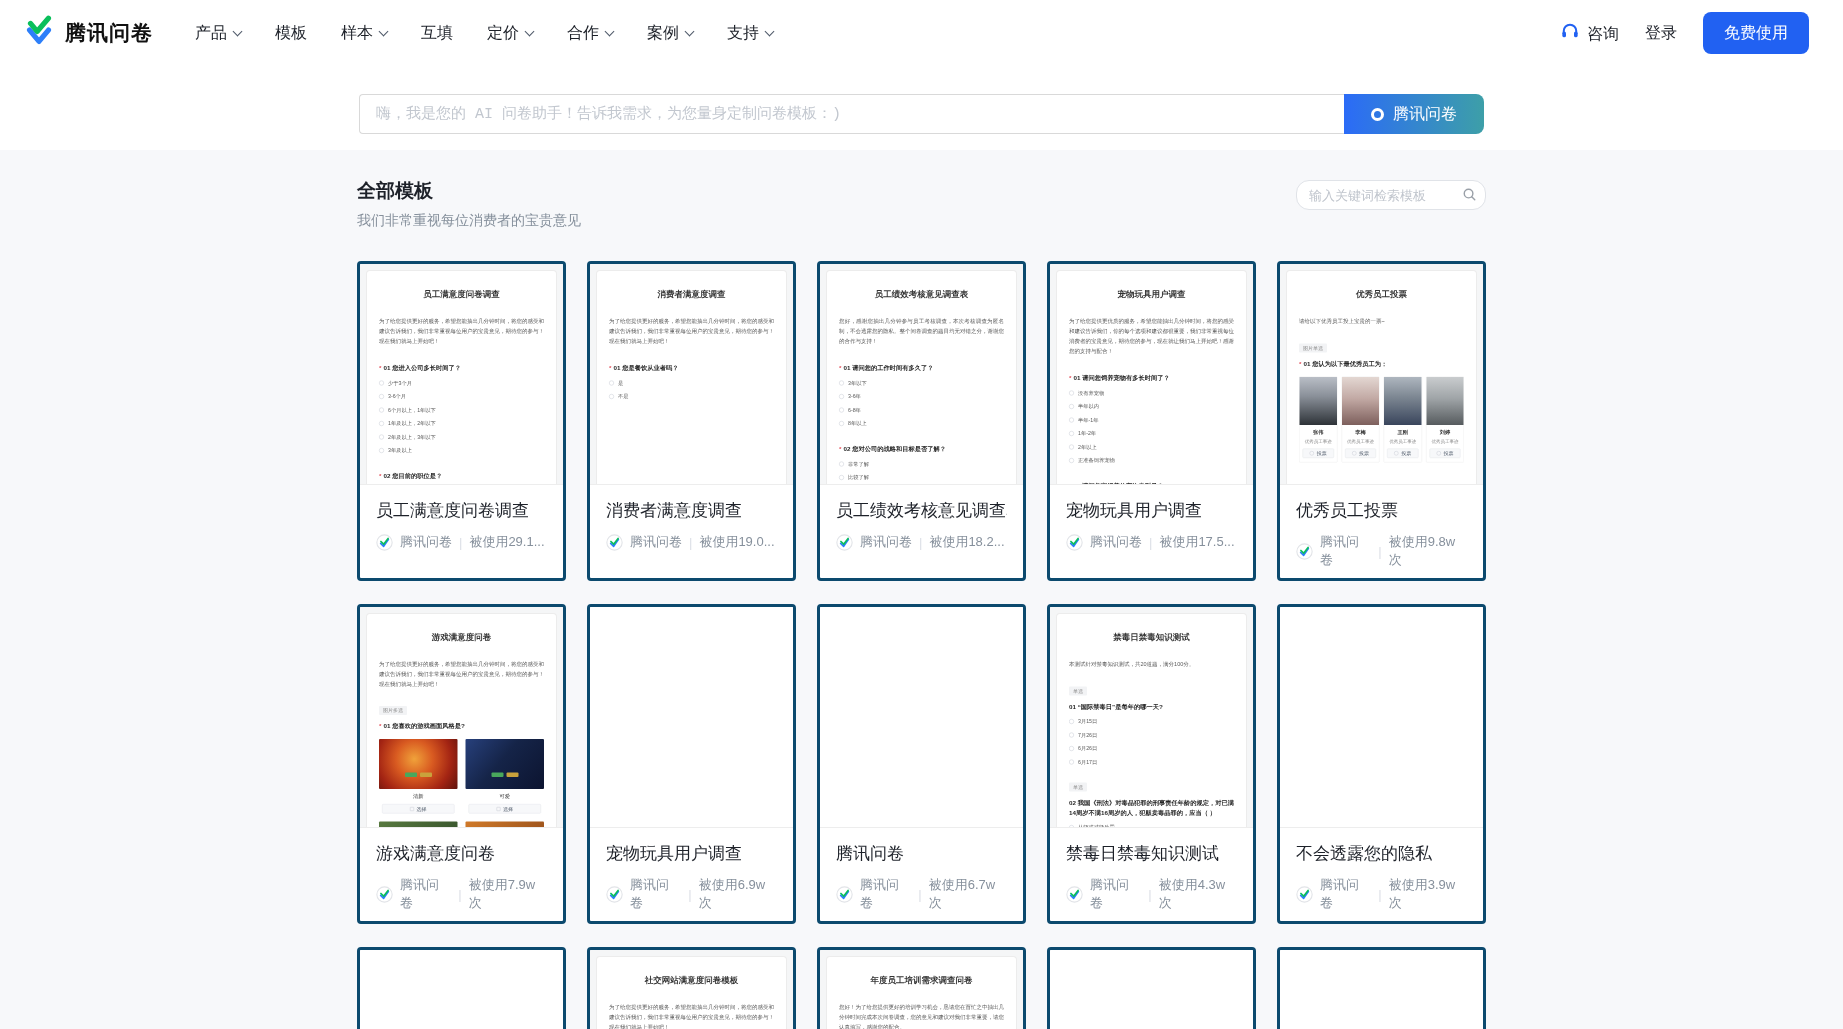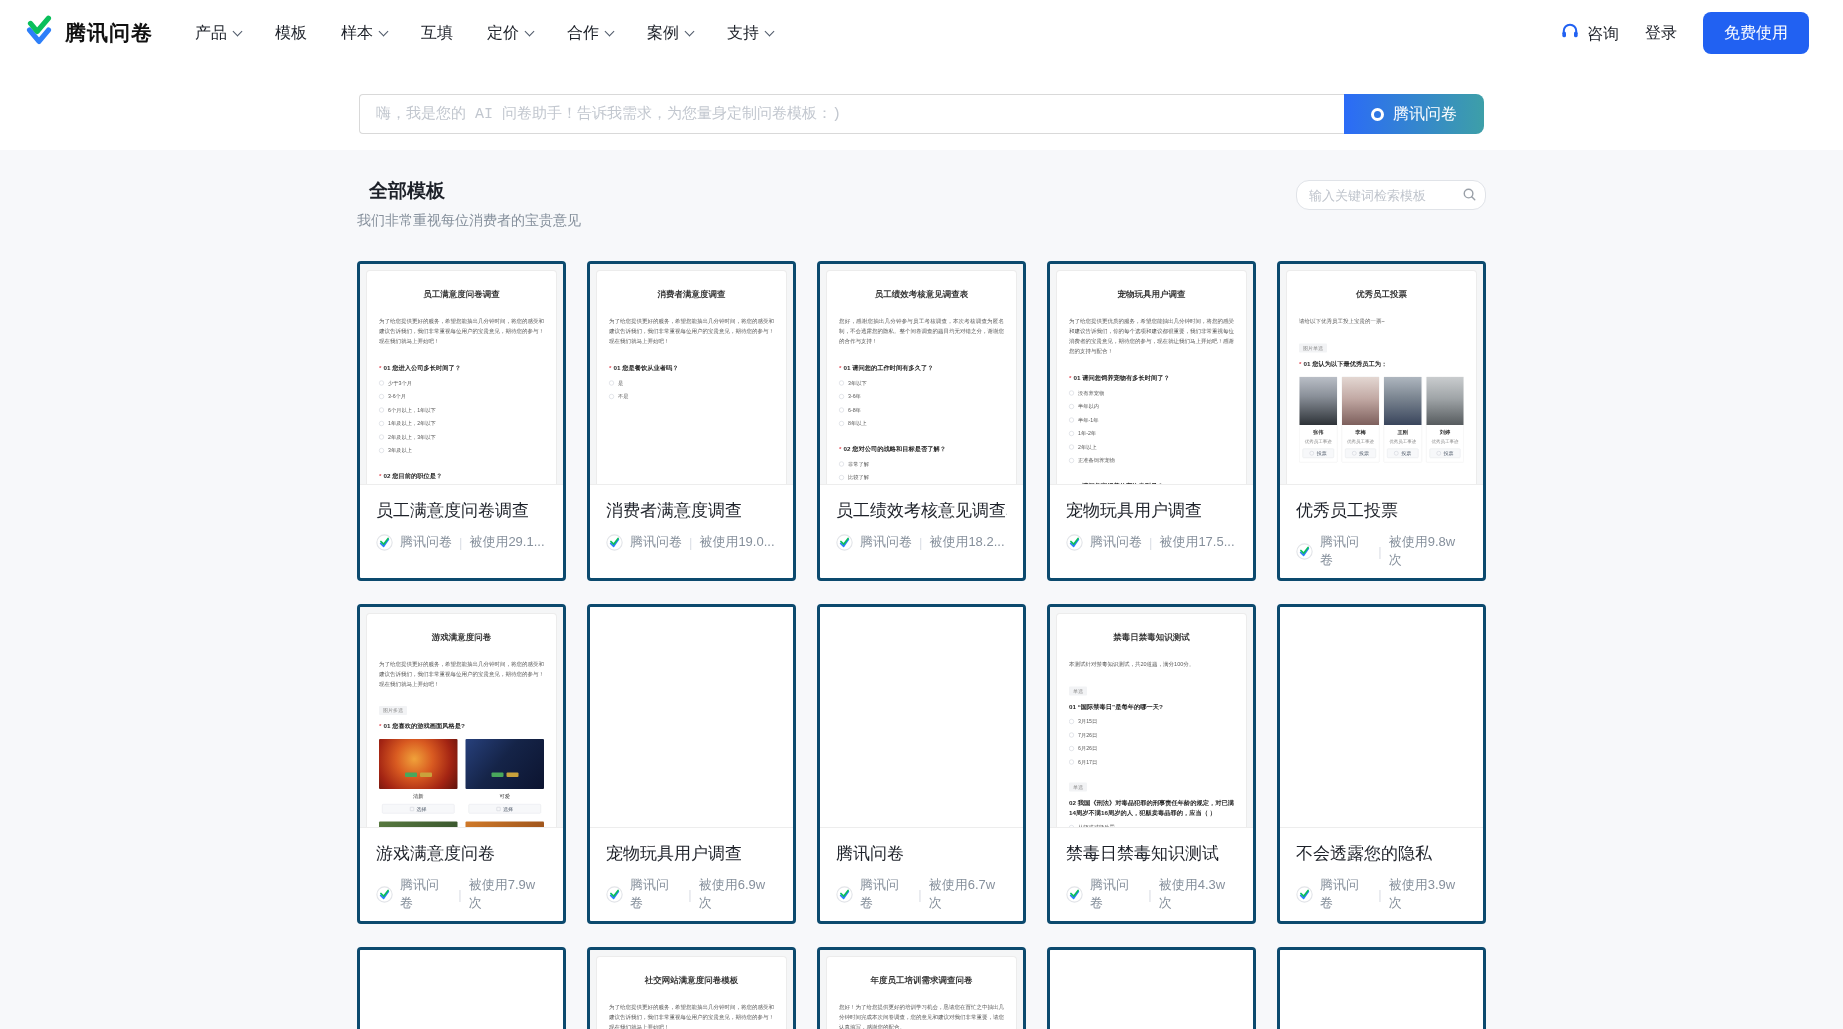--- a/index.html
+++ b/index.html
@@ -24,21 +24,21 @@
   .ai-row { width:1125px; margin:0 auto; display:flex;font-family:Liberation Mono, monospace; }
   .ai-input { flex:1; height:40px; border:1px solid #d9d9d9; border-right:none; border-radius:4px 0 0 4px; padding:0 16px; font-size:15px; color:#333; outline:none; font-family:inherit; }
   .ai-input::placeholder { color:#c2c7cf; }
   .gen-btn { width:140px; height:40px; border:none; border-radius:0 8px 8px 0; background:linear-gradient(90deg,#2b6bf7 0%,#3d9fa8 100%); color:#fff; font-size:16px; display:flex; align-items:center; justify-content:center; gap:9px; cursor:pointer; font-family:inherit; }
   .ring { width:13px; height:13px; border:3px solid #fff; border-radius:50%; }
 
   
   .section { background:#f7f8fa; height:879px; padding-top:28px; overflow:hidden; }
   .content { width:1129px; margin:0 auto; }
   .sec-head { display:flex; justify-content:space-between; align-items:flex-start; }
-  .sec-title { font-size:19px; font-weight:bold; color:#1d2129; line-height:26px;margin-left:12px; }
+  .sec-title { font-size:19px; font-weight:bold; color:#1d2129; line-height:26px; }
   .sec-sub { font-size:14px; color:#86909c; margin-top:6px; line-height:20px; }
   .kw-box { position:relative; margin-top:2px; }
   .kw-input { width:190px; height:30px; border:1px solid #e0e3e8; border-radius:13px; background:#fff; padding:0 32px 0 12px; font-size:13px; color:#333; outline:none; font-family:inherit; }
   .kw-input::placeholder { color:#bfc4cc; }
   .kw-ico { position:absolute; right:9px; top:7px; }
 
   
   #grid { display:grid; grid-template-columns:repeat(5,209px); column-gap:21px; row-gap:23px; margin-top:31px; }
   .card { width:209px; height:320px; background:#fff; border:3px solid #0c4a6e; border-radius:4px; overflow:hidden; cursor:pointer; }
   .thumb { height:221px; background:#f5f6f7; padding:7px 7px 0; border-bottom:1px solid #ededed; overflow:hidden; }

